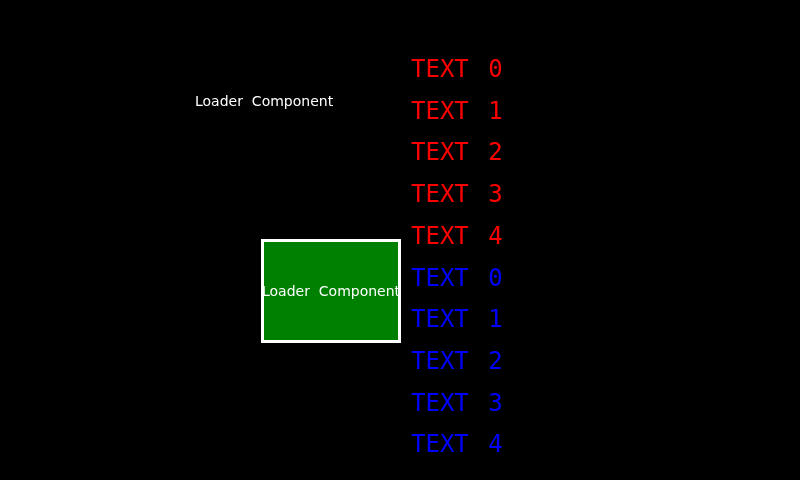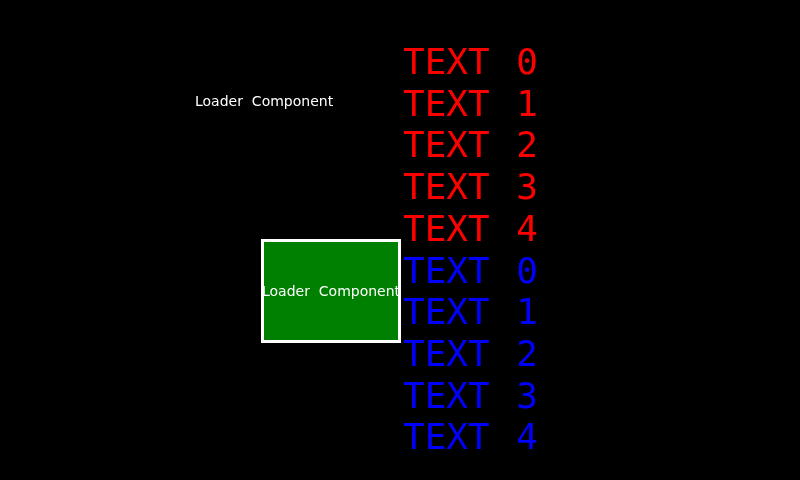--- a/index.html
+++ b/index.html
@@ -39,25 +39,25 @@
     top: 50%;
     transform: translate(-50%, -50%);
     font-size: 14px;
     color: #ffffff;
     white-space: pre;
   }
   .text-list {
     position: absolute;
     left: 400px;
     top: 38px;
-    margin: 3px;
+    margin: 11px;
     padding: 0;
     list-style: none;
     font-family: "DejaVu Sans Mono", monospace;
-    font-size: 36px;
+    font-size: 24px;
     line-height: 41.7px;
     word-spacing: 5px;
     white-space: pre;
   }
 </style>
 </head>
 <body>
 
 <div class="screen" style="background: rgb(0, 0, 0);">
 

